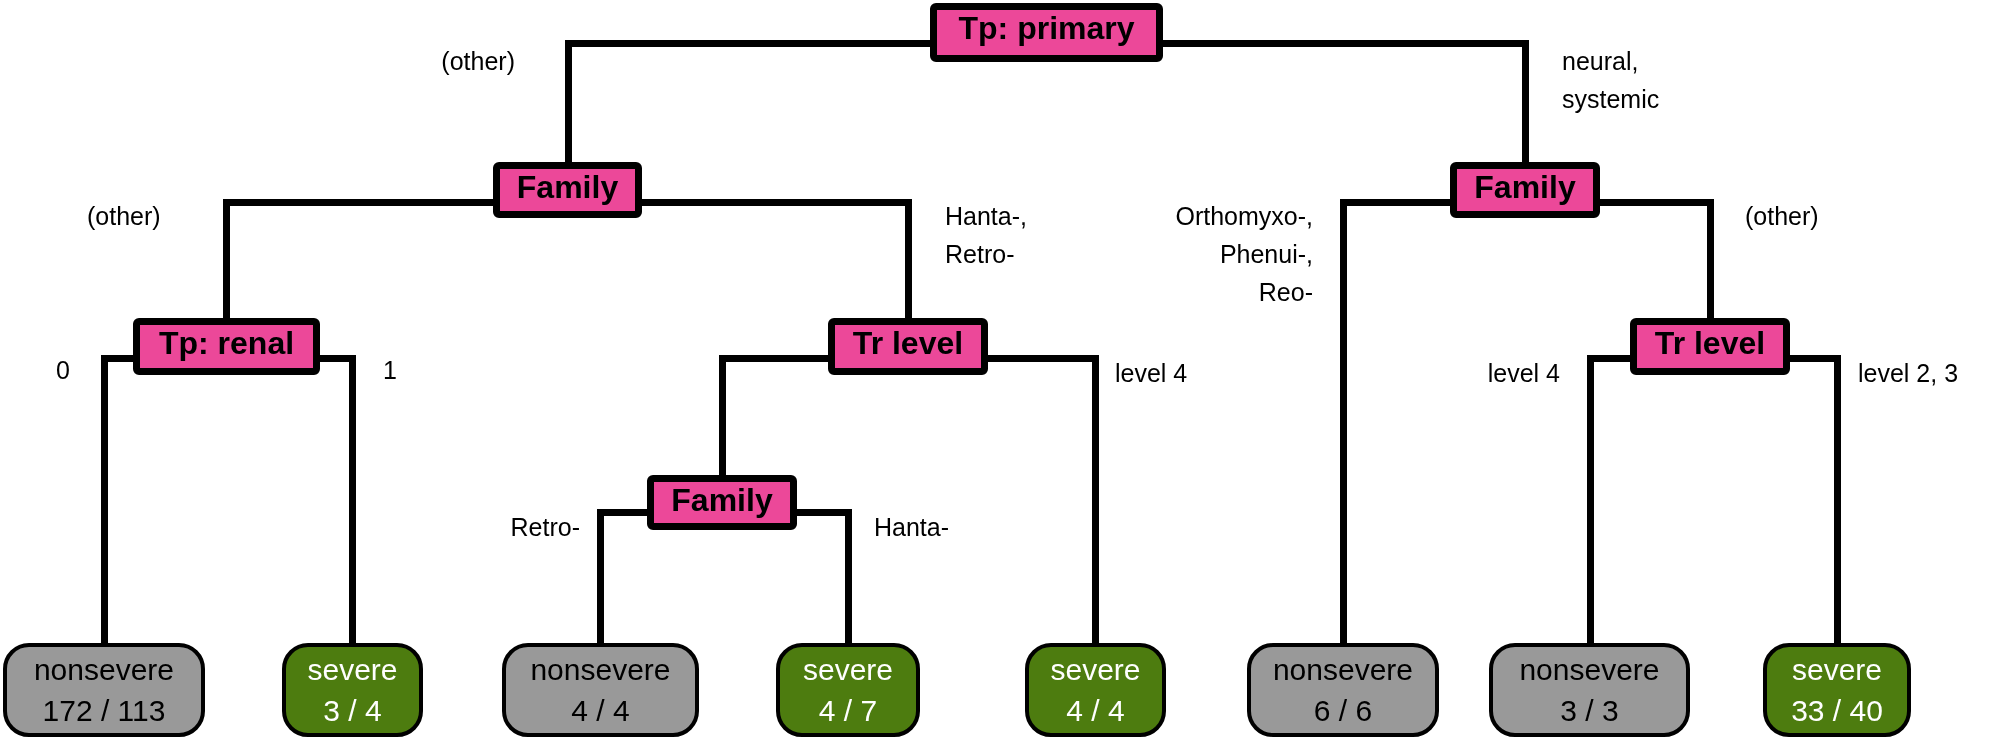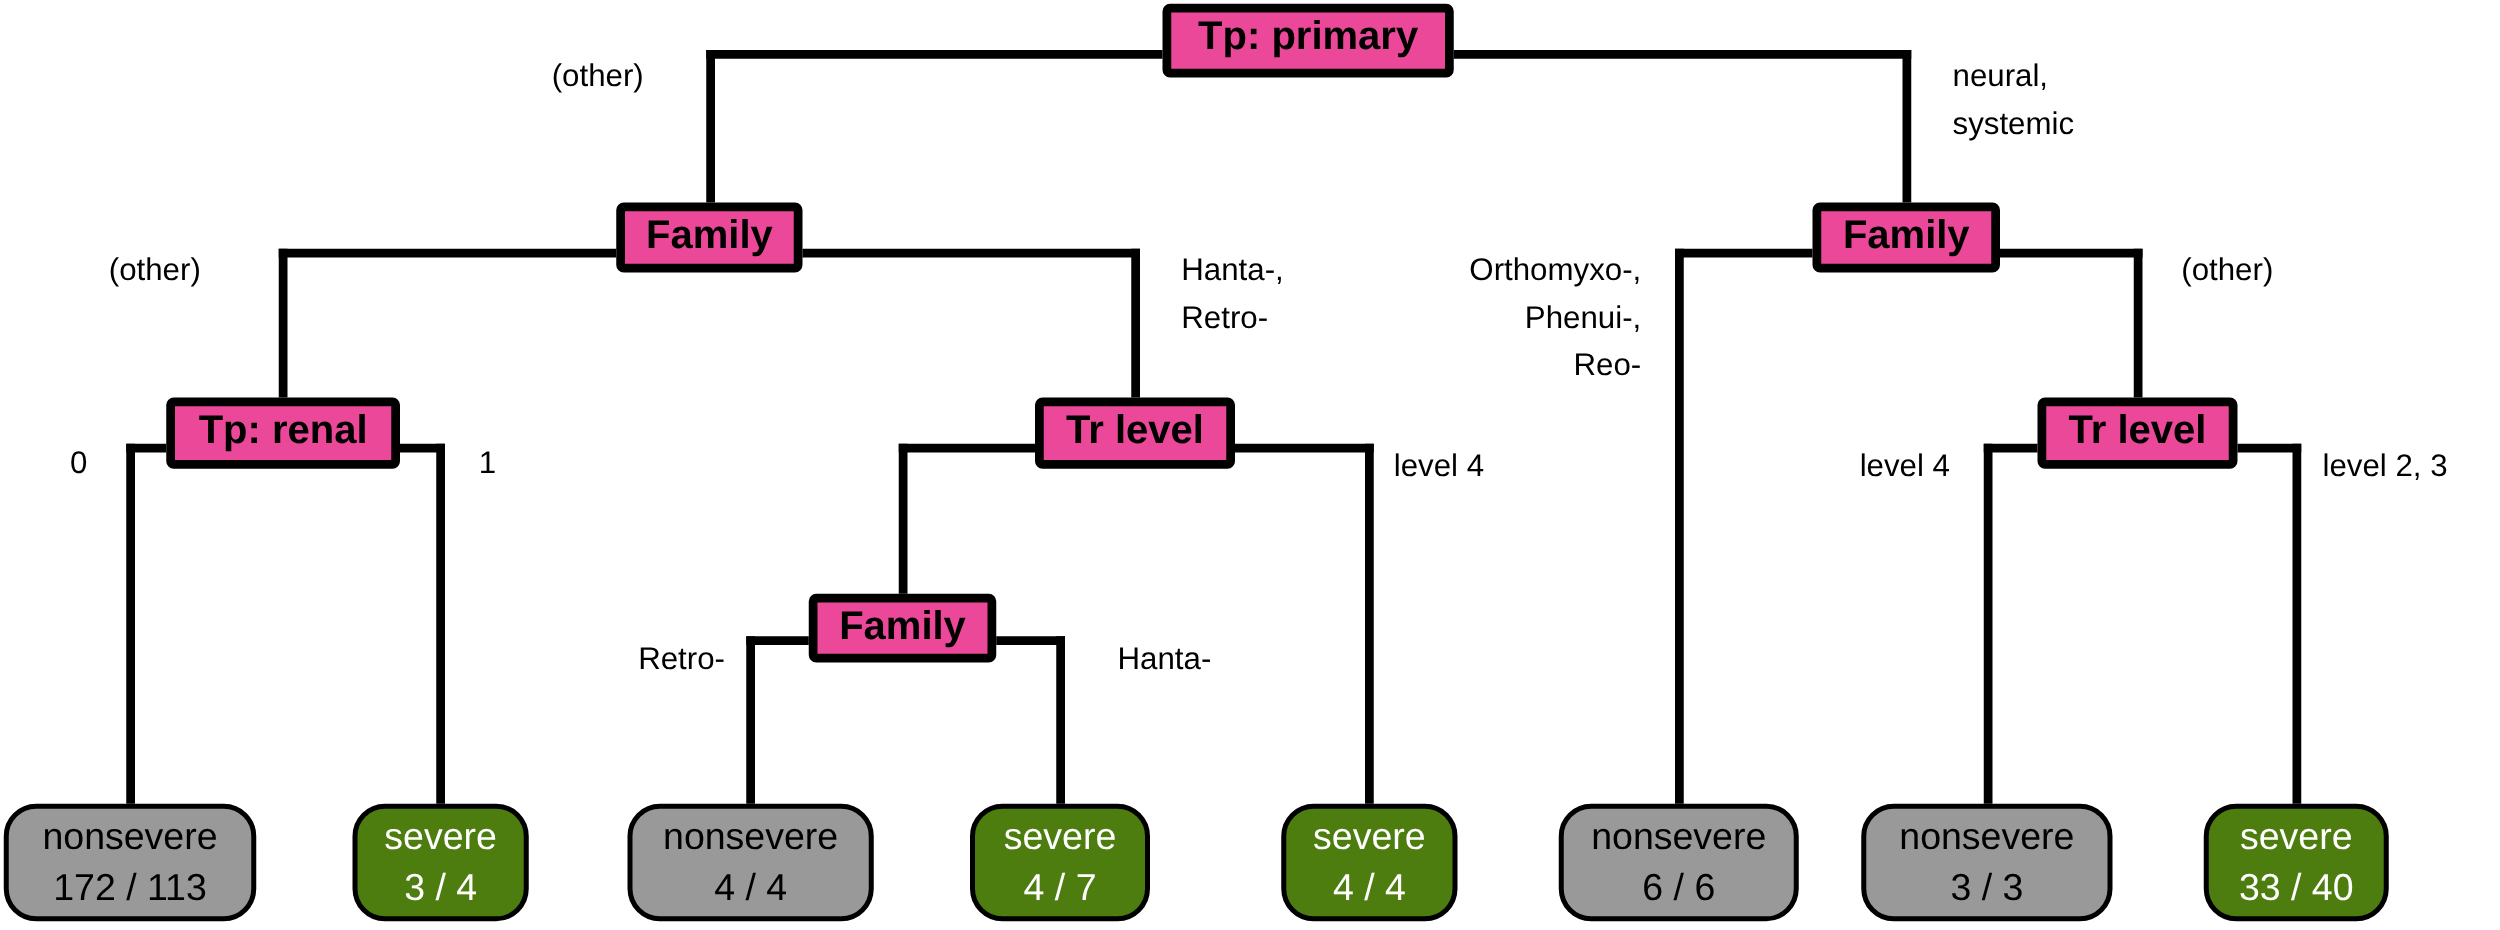--- a/index.html
+++ b/index.html
@@ -104,21 +104,21 @@
   <div class="edge-label ta-r" style="left:1013px;top:197px;width:300px;">Orthomyxo-,
 Phenui-,
 Reo-</div>
   <div class="edge-label" style="left:1745px;top:197px;width:130px;">(other)</div>
   <div class="edge-label ta-r" style="left:30px;top:351px;width:40px;">0</div>
   <div class="edge-label" style="left:383px;top:351px;width:40px;">1</div>
   <div class="edge-label" style="left:1115px;top:354px;width:150px;">level 4</div>
   <div class="edge-label ta-r" style="left:1360px;top:354px;width:200px;">level 4</div>
   <div class="edge-label" style="left:1858px;top:354px;width:140px;">level 2, 3</div>
   <div class="edge-label ta-r" style="left:380px;top:508px;width:200px;">Retro-</div>
-  <div class="edge-label" style="left:874px;top:508px;width:140px;margin-left:20px;">Hanta-</div>
+  <div class="edge-label" style="left:874px;top:508px;width:140px;">Hanta-</div>
 
   <div class="leaf nonsevere" style="left:3px;width:202px;">
     <span>nonsevere</span>
     <span>172 / 113</span>
   </div>
   <div class="leaf severe" style="left:282px;width:141px;">
     <span>severe</span>
     <span>3 / 4</span>
   </div>
   <div class="leaf nonsevere" style="left:502px;width:197px;">

